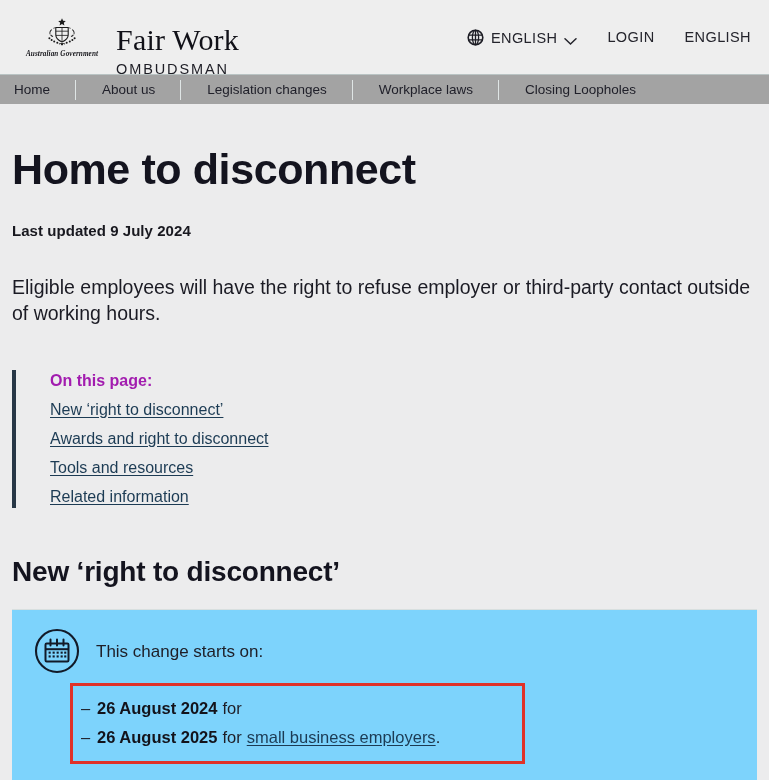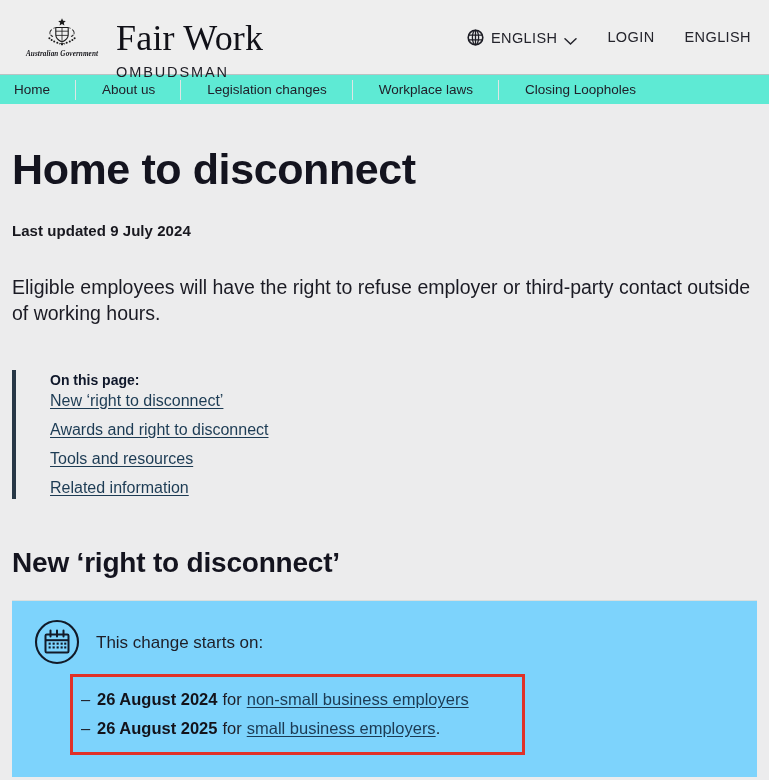--- a/index.html
+++ b/index.html
@@ -52,21 +52,21 @@
     font-family: "Liberation Serif", serif;
     font-weight: bold;
     letter-spacing: 0.1px;
     color: #16161b;
     white-space: nowrap;
   }
 
   .wordmark { line-height: 1; }
   .wordmark-top {
     font-family: "Liberation Serif", serif;
-    font-size: 36px;
+    font-size: 30px;
     color: #111118;
     letter-spacing: 0.2px;
     line-height: 1.05;
     margin-top: 26px;
   }
   .wordmark-bottom {
     font-family: "Liberation Sans", sans-serif;
     font-size: 14.5px;
     letter-spacing: 1.9px;
     color: #1d1d25;
@@ -99,21 +99,21 @@
     font-size: 14.5px;
     letter-spacing: 0.4px;
     color: #24242c;
     text-decoration: none;
     cursor: pointer;
   }
 
   
   .navbar {
     height: 30px;
-    background: #5eead4;
+    background: #a3a3a3;
     display: flex;
     align-items: center;
     padding-left: 14px;
     border-top: 1px solid #b9c3c3;
   }
   .nav-item {
     font-size: 13.5px;
     color: #20202a;
     padding: 0 26px 0 0;
     margin-right: 26px;
@@ -165,24 +165,24 @@
     max-width: 740px;
   }
 
   
   .onthispage {
     margin-top: 43px;
     border-left: 4px solid #273746;
     padding: 2px 0 2px 34px;
   }
   .otp-title {
-    font-size: 14px;
-    font-weight: bold;
-    color: #0f172a;
-    margin-bottom: 4px;
+    font-size: 16px;
+    font-weight: bold;
+    color: #a21caf;
+    margin-bottom: 11px;
   }
   .otp-link {
     display: block;
     font-size: 16px;
     color: #1c3b54;
     text-decoration: underline;
     text-underline-offset: 2px;
     margin-bottom: 11px;
     width: fit-content;
     cursor: pointer;
@@ -367,21 +367,20 @@
         </svg>
       </span>
       <span class="callout-head-text">This change starts on:</span>
     </div>
 
     <div class="date-box">
       <div class="date-row">
         <span class="date-dash">–</span>
         <span class="date-strong">26 August 2024</span>
         <span class="date-for">for</span>
-        <a class="date-link" href="#">non-small business employers</a>
         <span class="date-period"></span>
       </div>
       <div class="date-row">
         <span class="date-dash">–</span>
         <span class="date-strong">26 August 2025</span>
         <span class="date-for">for</span>
         <a class="date-link" href="#">small business employers</a>
         <span class="date-period">.</span>
       </div>
     </div>

